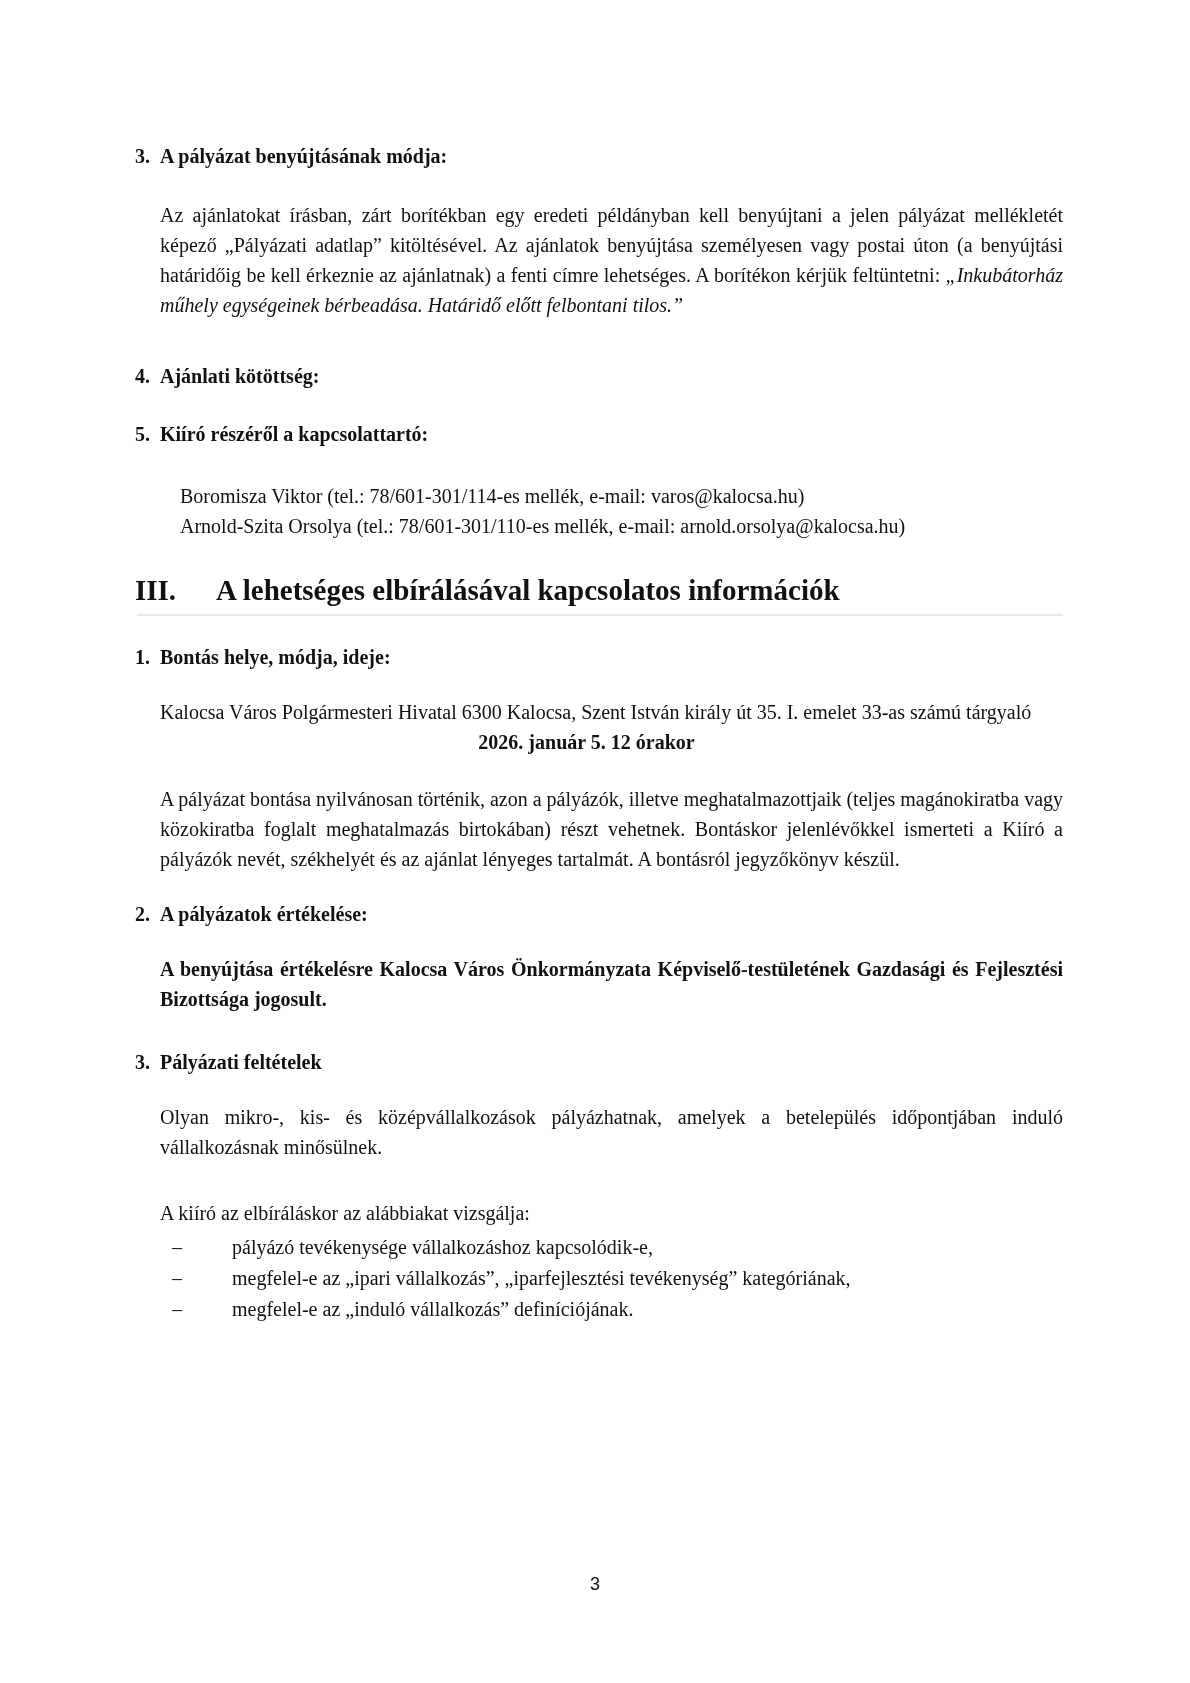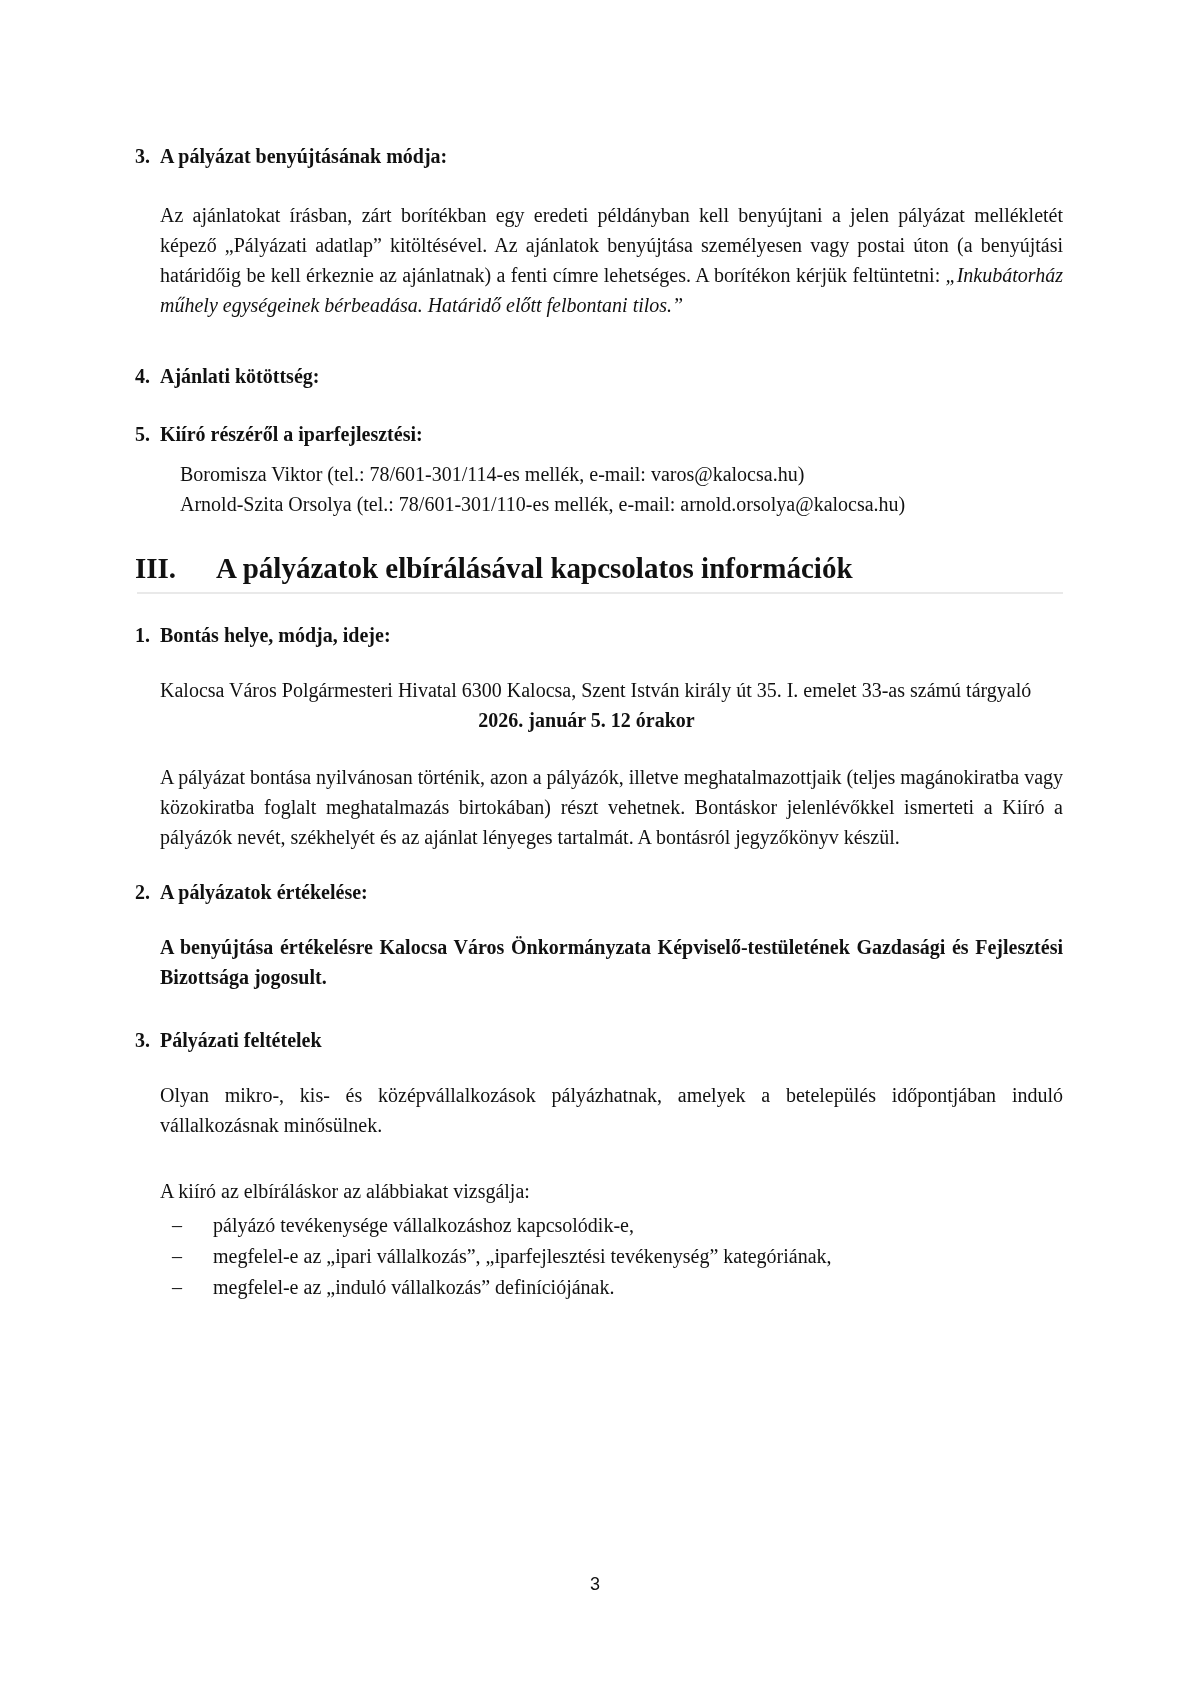--- a/index.html
+++ b/index.html
@@ -22,21 +22,21 @@
     line-height:30px;
   }
   .num-heading .num{width:25px;flex:0 0 25px;}
   .para{
     margin:0 0 0 25px;
     width:903px;
   }
   .justify{text-align:justify;}
   .em-part{font-style:italic;}
   .mt-para{margin-top:29px;}
-  .contact-lines{margin-left:45px;margin-top:10px;}
+  .contact-lines{margin-left:45px;margin-top:32px;}
   .contact-line{line-height:30px;}
   .main-heading{
     display:flex;
     gap:40px;
     font-weight:bold;
     font-size:29px;
     line-height:38px;
     margin-top:30px;
     padding-right:85px;
   }
@@ -50,21 +50,21 @@
     font-weight:bold;
     text-align:center;
     padding-right:60px;
     margin:0;
   }
   .bold-para{font-weight:bold;}
   .criteria-intro{margin:36px 0 0 25px;}
   .bullet-list{margin:4px 0 0 37px;}
   .bullet-row{display:flex;line-height:31px;}
   .bullet-row .marker{width:41px;flex:0 0 41px;}
-  .bullet-row .btext{flex:1;}
+  .bullet-row .btext{flex:1;margin-left:19px;}
   .page-number{
     position:absolute;
     top:1572px;left:0;right:0;
     text-align:center;
     font-family:"Liberation Sans","DejaVu Sans",sans-serif;
     font-size:18px;
     line-height:24px;
   }
   .s-gap-lg{margin-top:41px;}
   .s-gap-md{margin-top:28px;}
@@ -85,30 +85,30 @@
   </div>
   <p class="para justify mt-para"><span>Az ajánlatokat írásban, zárt borítékban egy eredeti példányban kell benyújtani a jelen pályázat mellékletét képező „Pályázati adatlap” kitöltésével. Az ajánlatok benyújtása személyesen vagy postai úton (a benyújtási határidőig be kell érkeznie az ajánlatnak) a fenti címre lehetséges. A borítékon kérjük feltüntetni: </span><span class="em-part">„Inkubátorház műhely egységeinek bérbeadása. Határidő előtt felbontani tilos.”</span></p>
 
   <div class="num-heading s-gap-lg">
     <span class="num">4.</span>
     <span>Ajánlati kötöttség:</span>
   </div>
 
   <div class="num-heading s-gap-md">
     <span class="num">5.</span>
-    <span>Kiíró részéről a iparfejlesztési:</span>
+    <span>Kiíró részéről a kapcsolattartó:</span>
   </div>
   <div class="contact-lines">
     <div class="contact-line">Boromisza Viktor (tel.: 78/601-301/114-es mellék, e-mail: varos@kalocsa.hu)</div>
     <div class="contact-line">Arnold-Szita Orsolya (tel.: 78/601-301/110-es mellék, e-mail: arnold.orsolya@kalocsa.hu)</div>
   </div>
 
   <div class="main-heading">
     <span>III.</span>
-    <span>A pályázatok elbírálásával kapcsolatos információk</span>
+    <span>A lehetséges elbírálásával kapcsolatos információk</span>
   </div>
   <div class="rule"></div>
 
   <div class="num-heading h1-top">
     <span class="num">1.</span>
     <span>Bontás helye, módja, ideje:</span>
   </div>
   <p class="para justify p-top25">Kalocsa Város Polgármesteri Hivatal 6300 Kalocsa, Szent István király út 35. I. emelet 33-as számú tárgyaló</p>
   <p class="para date-line">2026. január 5. 12 órakor</p>
   <p class="para justify p-top27">A pályázat bontása nyilvánosan történik, azon a pályázók, illetve meghatalmazottjaik (teljes magánokiratba vagy közokiratba foglalt meghatalmazás birtokában) részt vehetnek. Bontáskor jelenlévőkkel ismerteti a Kiíró a pályázók nevét, székhelyét és az ajánlat lényeges tartalmát. A bontásról jegyzőkönyv készül.</p>

